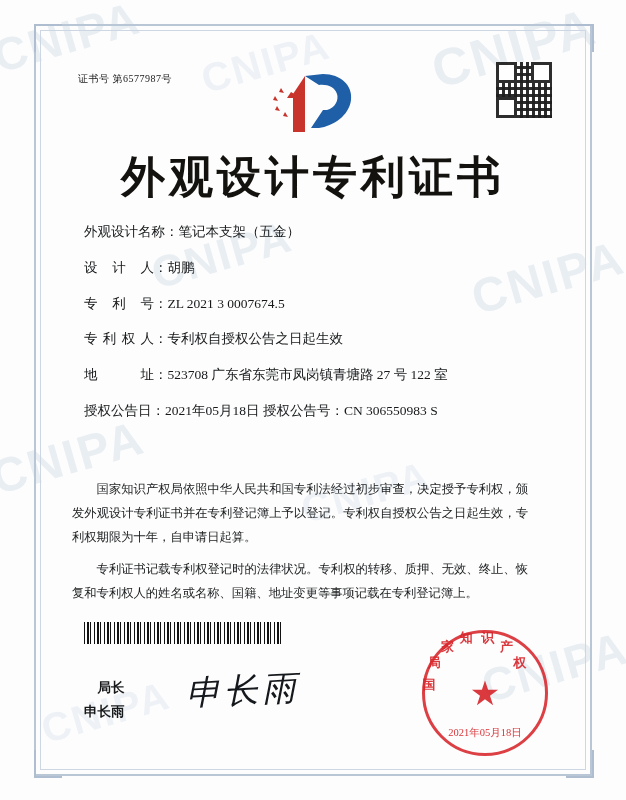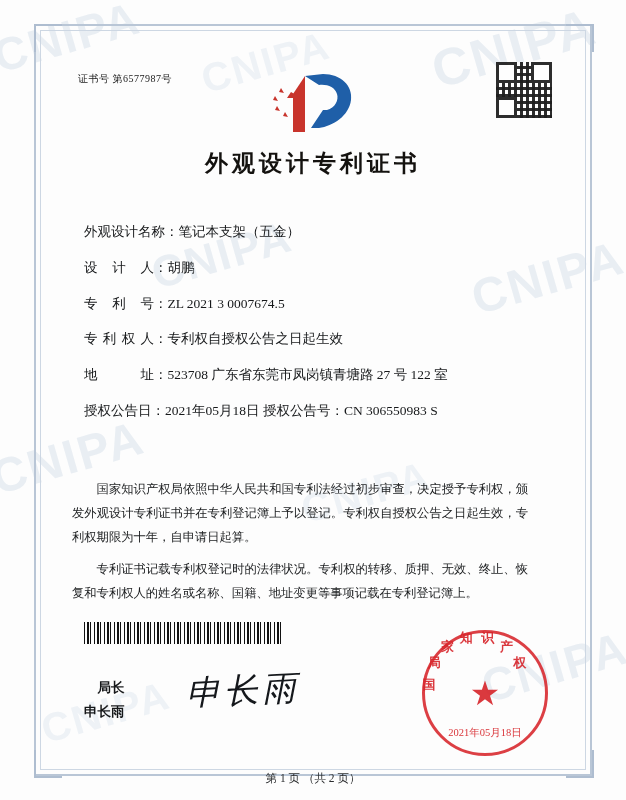--- a/index.html
+++ b/index.html
@@ -111,21 +111,21 @@
     top: 70px;
     transform: translateX(-50%);
     width: 104px; height: 66px;
   }
 
   .title {
     position: absolute;
     left: 0; right: 0;
     top: 148px;
     text-align: center;
-    font-size: 23px;
+    font-size: 44px;
     font-weight: bold;
     letter-spacing: 4px;
     color: #14120f;
     font-family: "DejaVu Serif", "Liberation Serif", serif;
   }
 
   .fields {
     position: absolute;
     left: 84px;
     top: 222px;
@@ -354,15 +354,14 @@
       <span style="transform: translate(-50%,-50%) rotate(-38deg) translate(0,-48px) rotate(38deg);">家</span>
       <span style="transform: translate(-50%,-50%) rotate(-13deg) translate(0,-48px) rotate(13deg);">知</span>
       <span style="transform: translate(-50%,-50%) rotate(13deg) translate(0,-48px) rotate(-13deg);">识</span>
       <span style="transform: translate(-50%,-50%) rotate(38deg) translate(0,-48px) rotate(-38deg);">产</span>
       <span style="transform: translate(-50%,-50%) rotate(63deg) translate(0,-48px) rotate(-63deg);">权</span>
       <span style="transform: translate(-50%,-50%) rotate(-63deg) translate(0,-48px) rotate(63deg);">局</span>
     </div>
     <div class="seal-date">2021年05月18日</div>
   </div>
 
-  <div class="page-footer">第 1 页 （共 2 页）</div>
 
 </div>
 
 </body></html>

